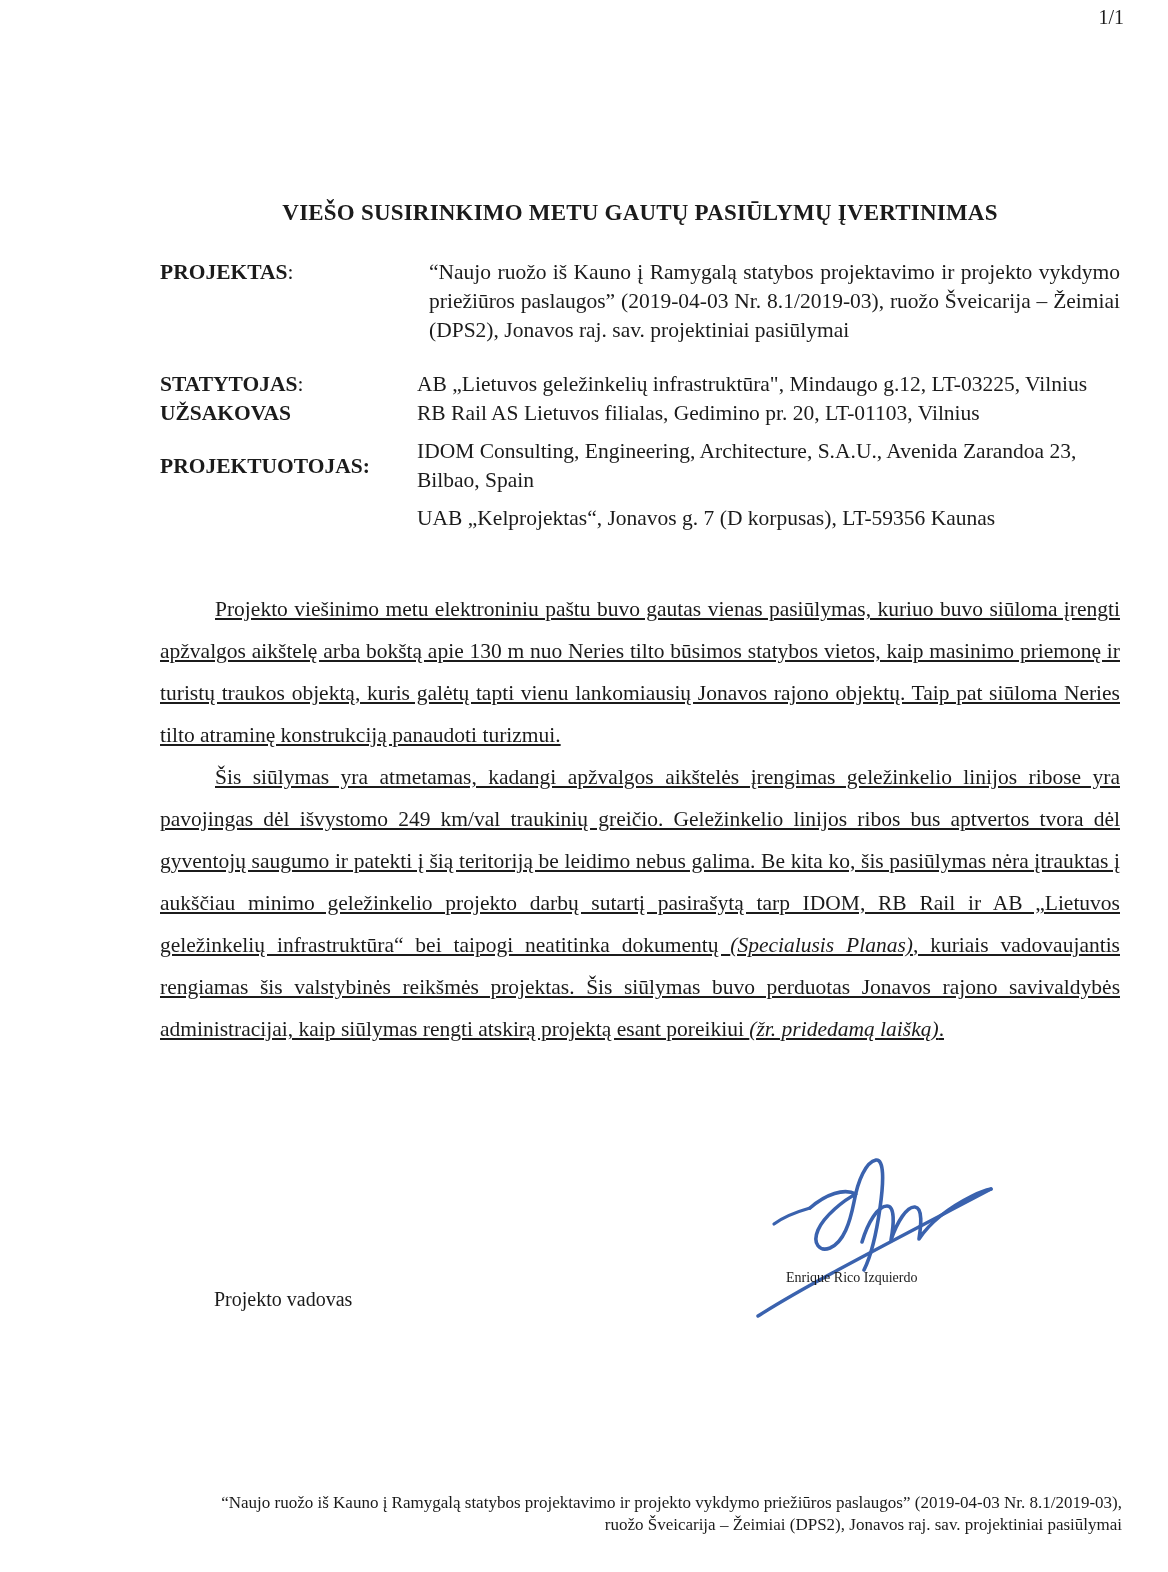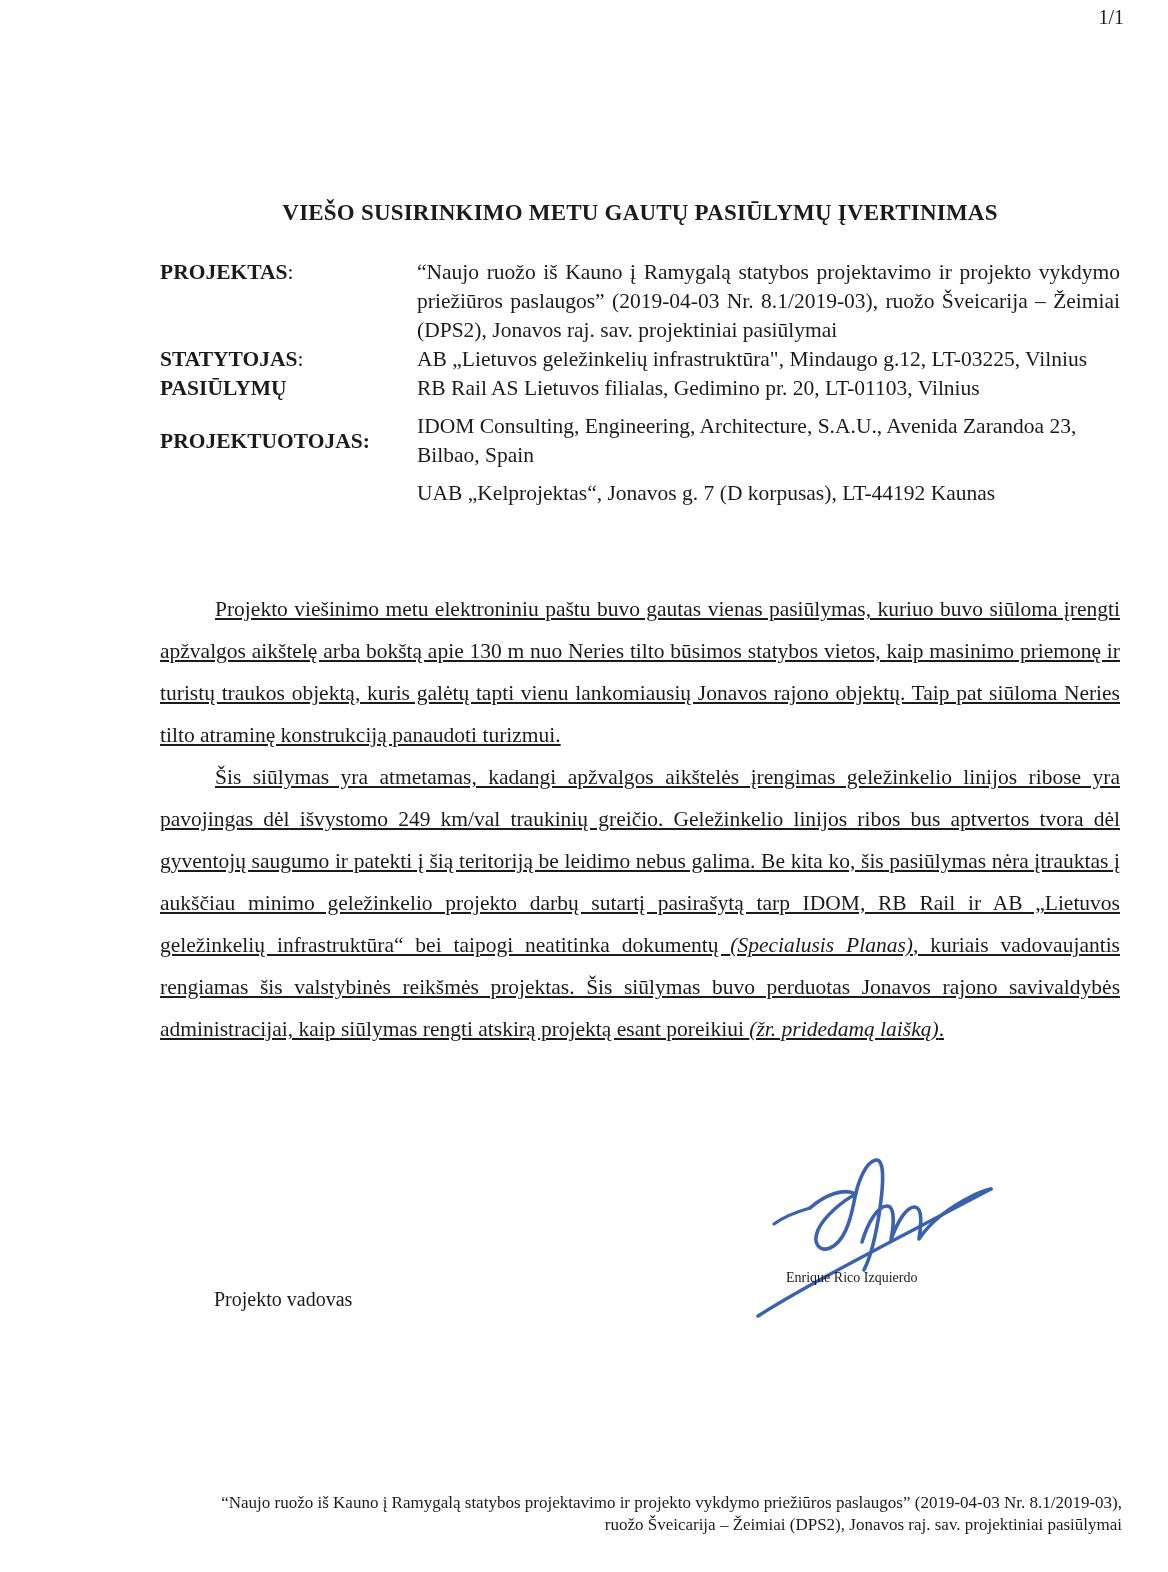--- a/index.html
+++ b/index.html
@@ -20,21 +20,21 @@
     margin:0;text-align:center;
     font-size:23px;font-weight:bold;letter-spacing:0.2px;font-family:Liberation Serif, serif;
   }
   .fields{position:absolute;top:258px;left:160px;width:960px;font-size:21.5px;line-height:29px;}
   .frow{display:flex;align-items:flex-start;}
   .flabel{width:257px;flex:0 0 257px;font-weight:bold;}
   .flabel .colon{font-weight:normal;}
   .flabel .colon.bold{font-weight:bold;}
   .fvalue{flex:1;}
   .fvalue.just{text-align:justify;}
-  .r1{}
+  .r1{margin-bottom:25px;gap:12px;}
   .r4{margin-top:9px;align-items:center;}
   .r5{margin-top:9px;}
   .body{position:absolute;top:588px;left:160px;width:960px;}
   .para{
     margin:0;text-align:justify;
     font-size:21.5px;line-height:42px;
     text-indent:55px;
     text-decoration:underline;
   }
   .it{font-style:italic;}
@@ -65,30 +65,30 @@
   <div class="fields">
     <div class="frow r1">
       <div class="flabel"><span>PROJEKTAS</span><span class="colon">:</span></div>
       <div class="fvalue just">“Naujo ruožo iš Kauno į Ramygalą statybos projektavimo ir projekto vykdymo priežiūros paslaugos” (2019-04-03 Nr. 8.1/2019-03), ruožo Šveicarija – Žeimiai (DPS2), Jonavos raj. sav. projektiniai pasiūlymai</div>
     </div>
     <div class="frow r2">
       <div class="flabel"><span>STATYTOJAS</span><span class="colon">:</span></div>
       <div class="fvalue">AB „Lietuvos geležinkelių infrastruktūra", Mindaugo g.12, LT-03225, Vilnius</div>
     </div>
     <div class="frow r3">
-      <div class="flabel"><span>PASIŪLYMŲ</span><span class="colon"></span></div>
+      <div class="flabel"><span>UŽSAKOVAS</span><span class="colon"></span></div>
       <div class="fvalue">RB Rail AS Lietuvos filialas, Gedimino pr. 20, LT-01103, Vilnius</div>
     </div>
     <div class="frow r4">
       <div class="flabel"><span>PROJEKTUOTOJAS</span><span class="colon bold">:</span></div>
       <div class="fvalue">IDOM Consulting, Engineering, Architecture, S.A.U., Avenida Zarandoa 23, Bilbao, Spain</div>
     </div>
     <div class="frow r5">
       <div class="flabel"><span></span></div>
-      <div class="fvalue">UAB „Kelprojektas“, Jonavos g. 7 (D korpusas), LT-44192 Kaunas</div>
+      <div class="fvalue">UAB „Kelprojektas“, Jonavos g. 7 (D korpusas), LT-59356 Kaunas</div>
     </div>
   </div>
 
   <div class="body">
     <p class="para">Projekto viešinimo metu elektroniniu paštu buvo gautas vienas pasiūlymas, kuriuo buvo siūloma įrengti apžvalgos aikštelę arba bokštą apie 130 m nuo Neries tilto būsimos statybos vietos, kaip masinimo priemonę ir turistų traukos objektą, kuris galėtų tapti vienu lankomiausių Jonavos rajono objektų. Taip pat siūloma Neries tilto atraminę konstrukciją panaudoti turizmui.</p>
     <p class="para"><span>Šis siūlymas yra atmetamas, kadangi apžvalgos aikštelės įrengimas geležinkelio linijos ribose yra pavojingas dėl išvystomo 249 km/val traukinių greičio. Geležinkelio linijos ribos bus aptvertos tvora dėl gyventojų saugumo ir patekti į šią teritoriją be leidimo nebus galima. Be kita ko, šis pasiūlymas nėra įtrauktas į aukščiau minimo geležinkelio projekto darbų sutartį pasirašytą tarp IDOM, RB Rail ir AB „Lietuvos geležinkelių infrastruktūra“ bei taipogi neatitinka dokumentų </span><span class="it">(Specialusis Planas)</span><span>, kuriais vadovaujantis rengiamas šis valstybinės reikšmės projektas. Šis siūlymas buvo perduotas Jonavos rajono savivaldybės administracijai, kaip siūlymas rengti atskirą projektą esant poreikiui </span><span class="it">(žr. pridedamą laišką)</span><span>.</span></p>
   </div>
 
   <div class="sig-wrap">
     <svg width="260" height="180" viewBox="0 0 260 180" xmlns="http://www.w3.org/2000/svg">

